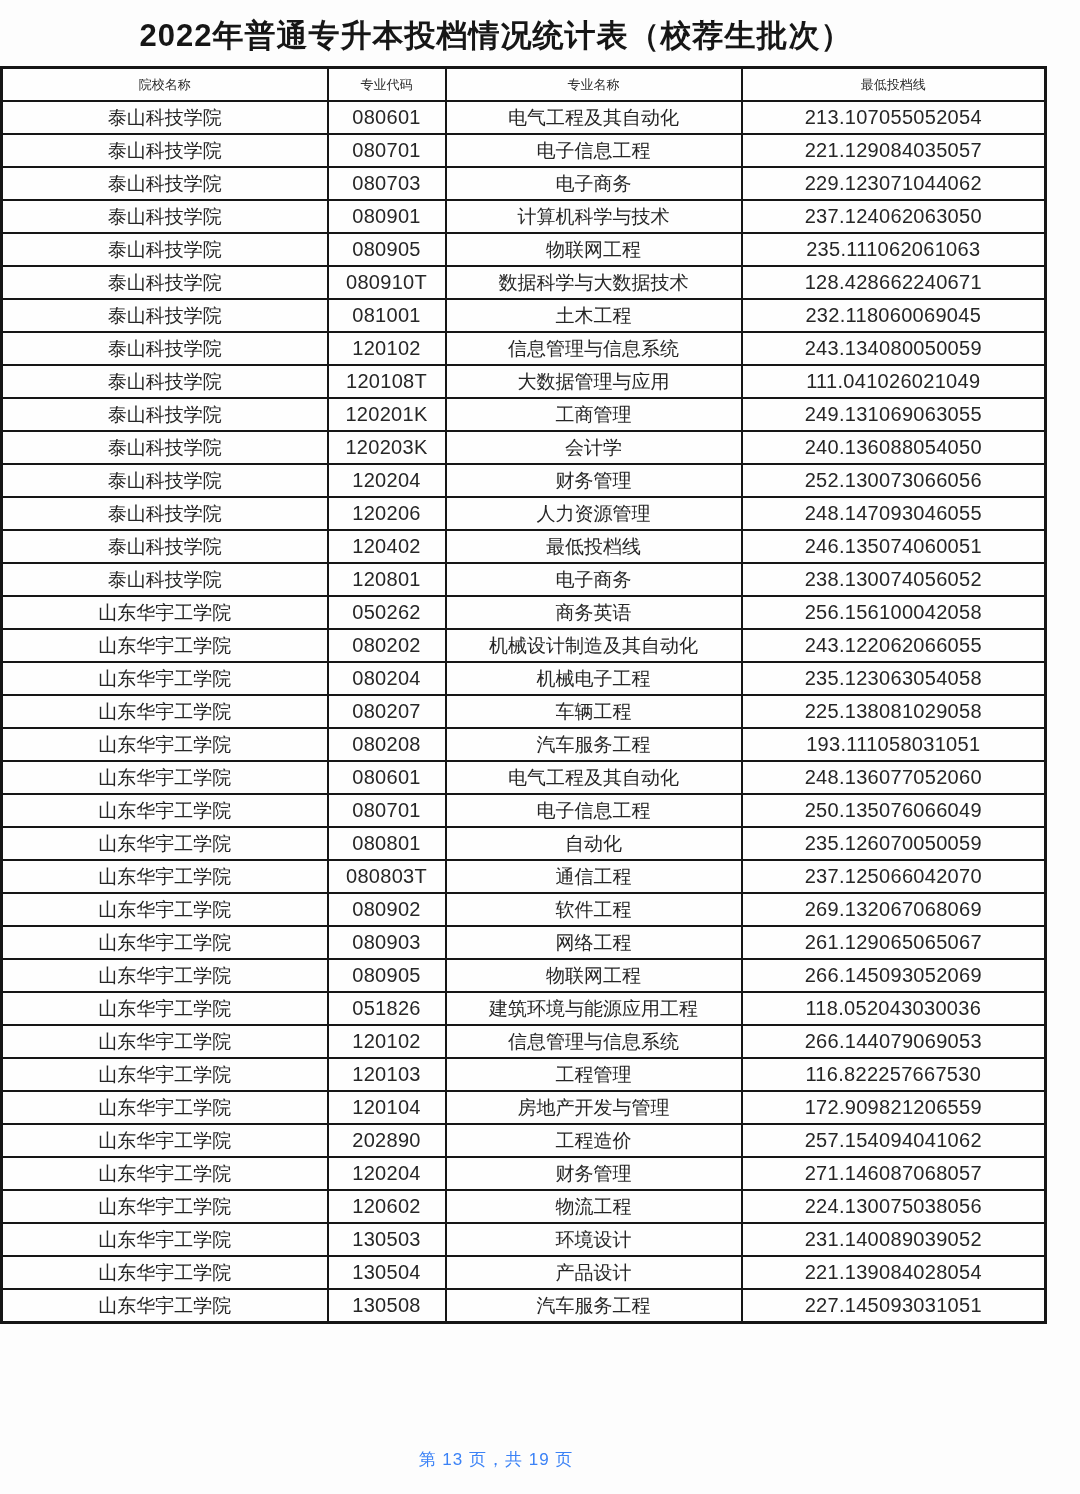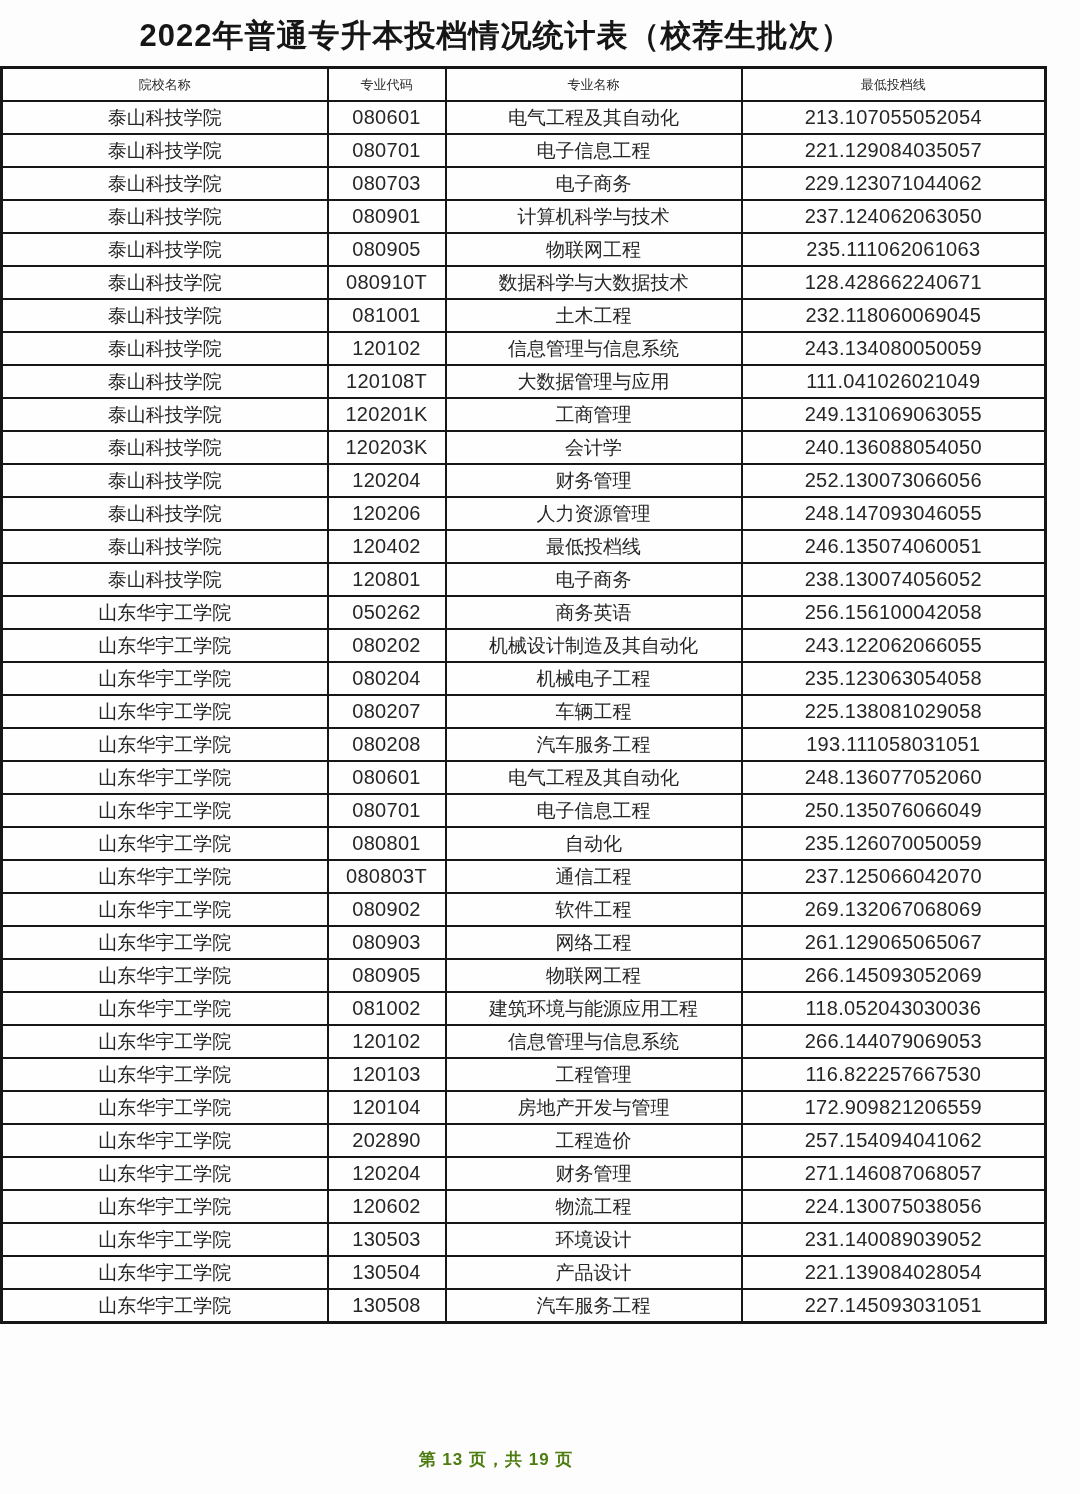--- a/index.html
+++ b/index.html
@@ -62,23 +62,22 @@
     font-family: "Liberation Sans", "DejaVu Sans", sans-serif;
     letter-spacing: 0.3px;
   }
   .page-footer {
     position: absolute;
     left: 0;
     width: 100%;
     top: 1448px;
     text-align: center;
     font-size: 17px;
-    color: #4d7c0f;
+    color: #3b82f6;
     letter-spacing: 1px;
-    font-weight: bold;
   }
 </style>
 </head>
 <body>
 
 <div class="page">
 
   <h1 class="page-title">2022年普通专升本投档情况统计表（校荐生批次）</h1>
 
   <table class="score-table">
@@ -254,21 +253,21 @@
           <td class="col-score">261.129065065067</td>
         </tr>
         <tr>
           <td class="col-inst">山东华宇工学院</td>
           <td class="col-code">080905</td>
           <td class="col-major">物联网工程</td>
           <td class="col-score">266.145093052069</td>
         </tr>
         <tr>
           <td class="col-inst">山东华宇工学院</td>
-          <td class="col-code">081002</td>
+          <td class="col-code">051826</td>
           <td class="col-major">建筑环境与能源应用工程</td>
           <td class="col-score">118.052043030036</td>
         </tr>
         <tr>
           <td class="col-inst">山东华宇工学院</td>
           <td class="col-code">120102</td>
           <td class="col-major">信息管理与信息系统</td>
           <td class="col-score">266.144079069053</td>
         </tr>
         <tr>

